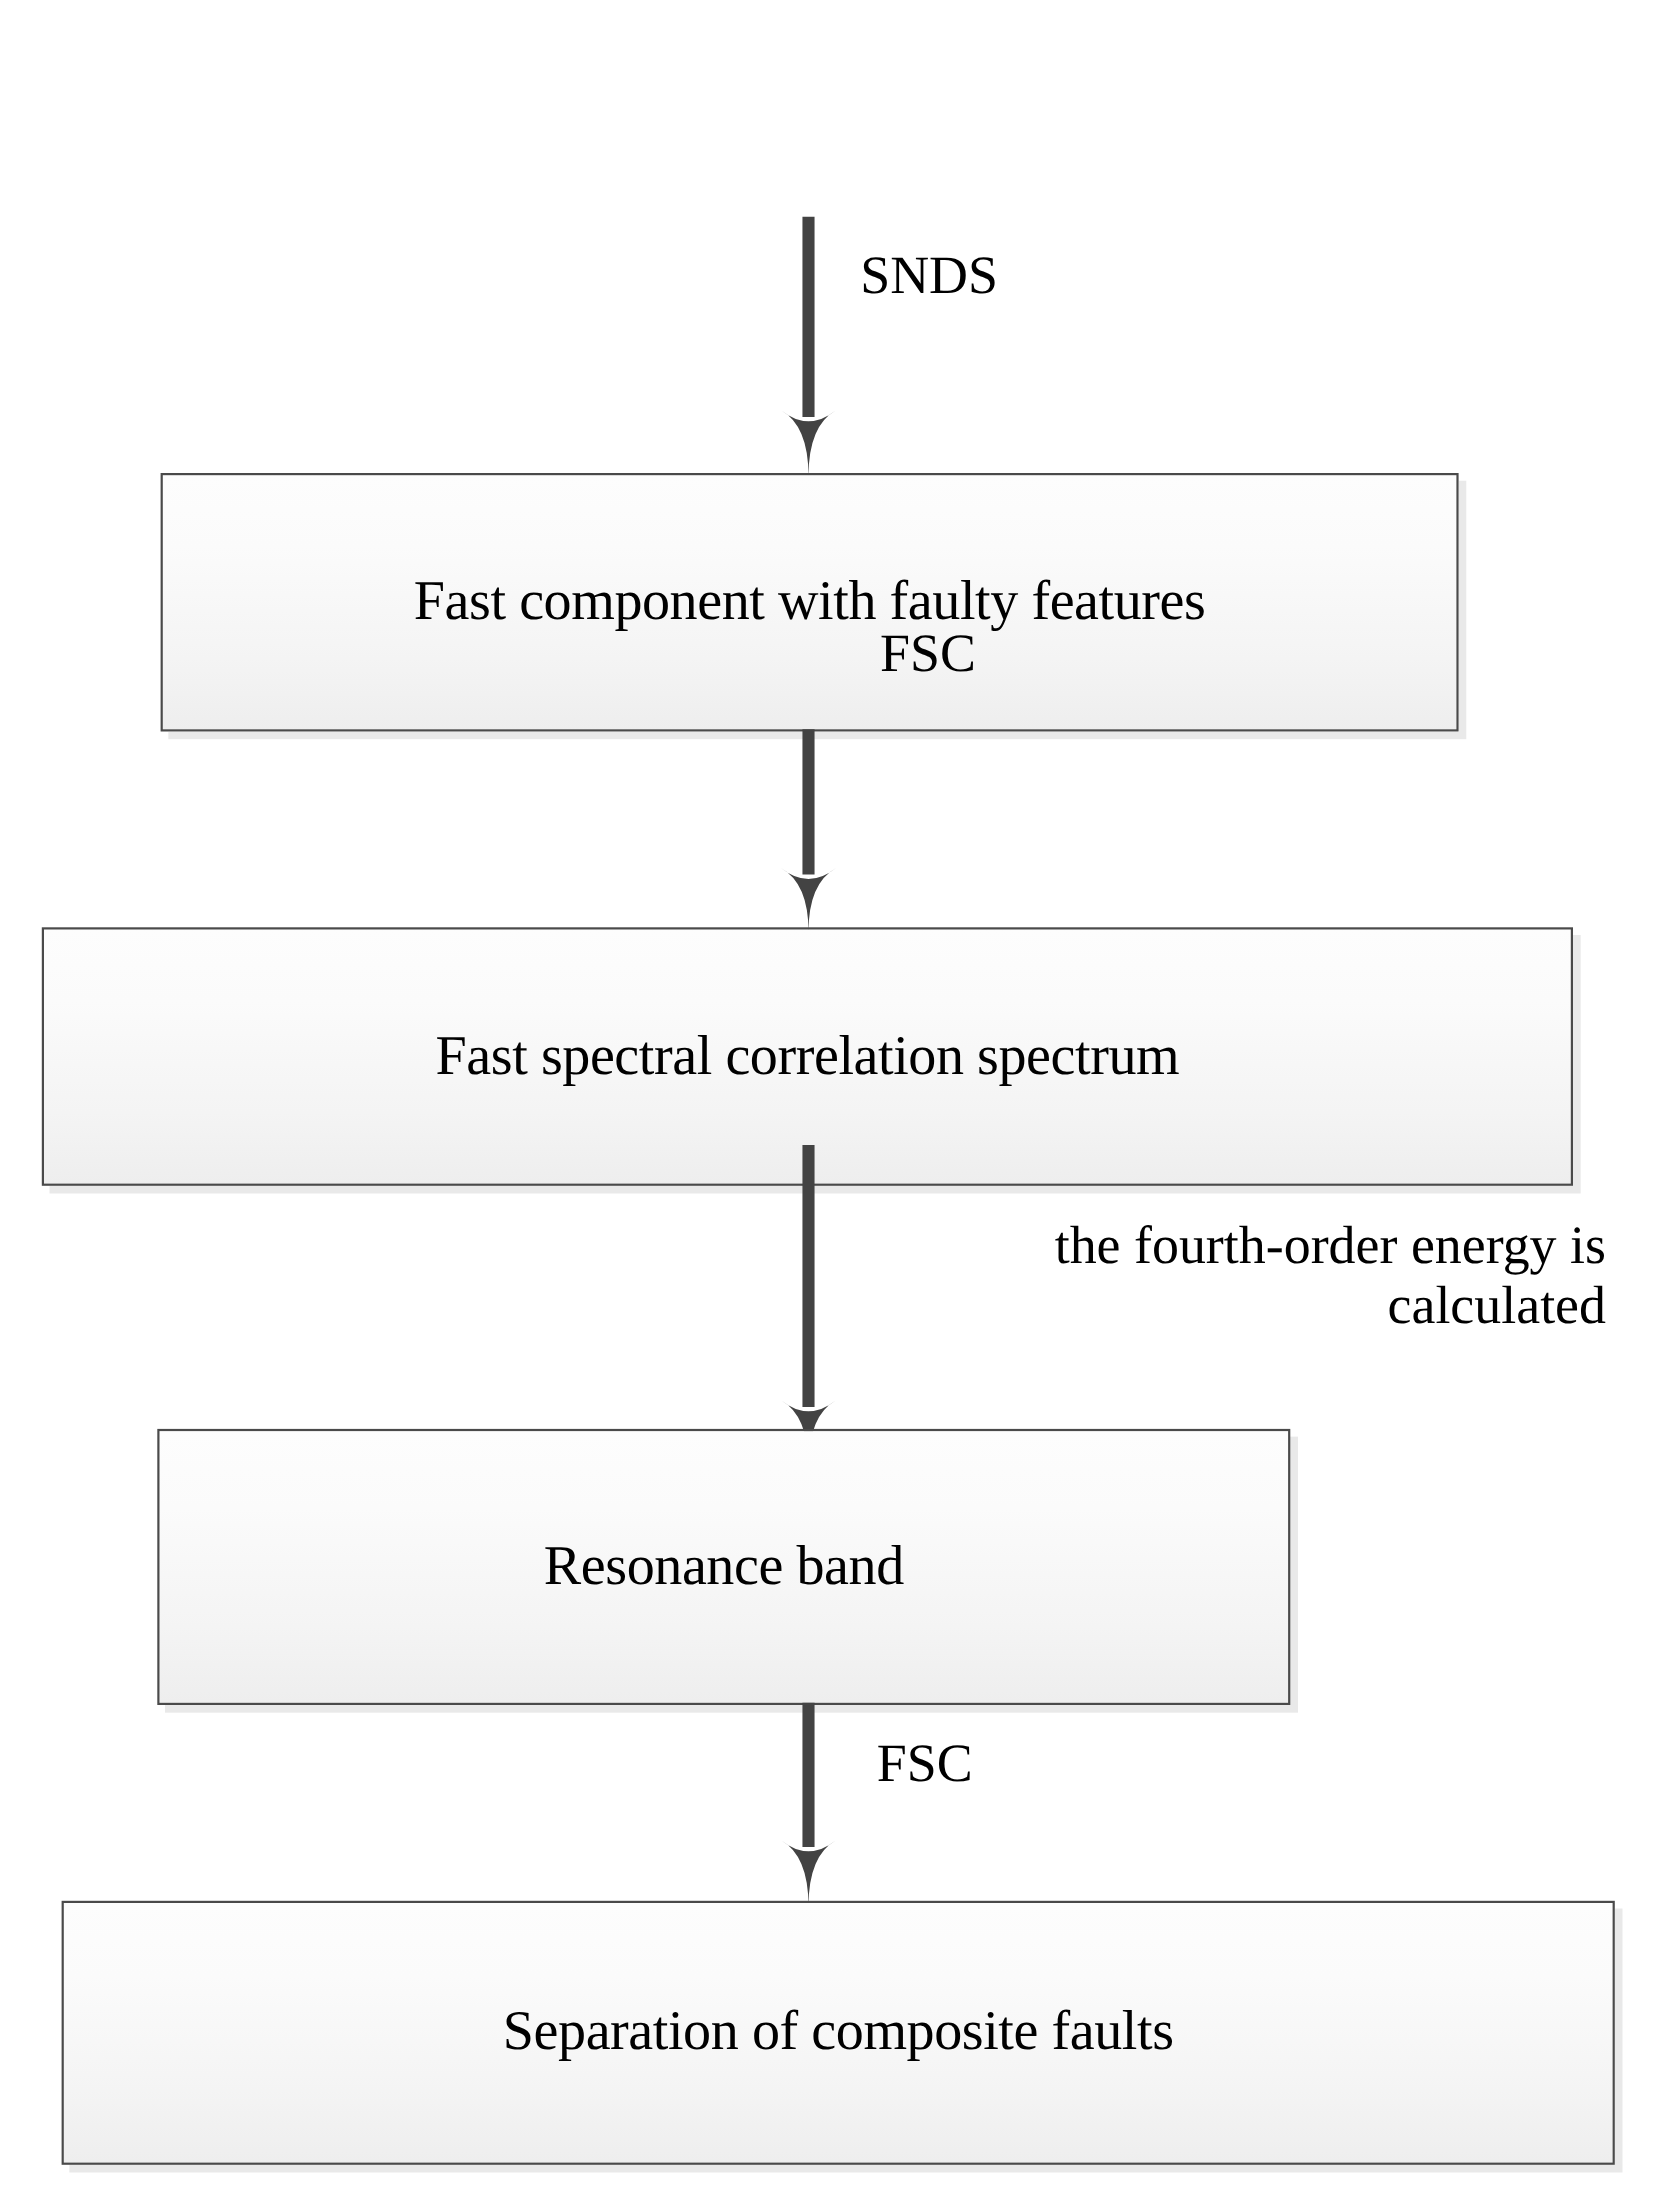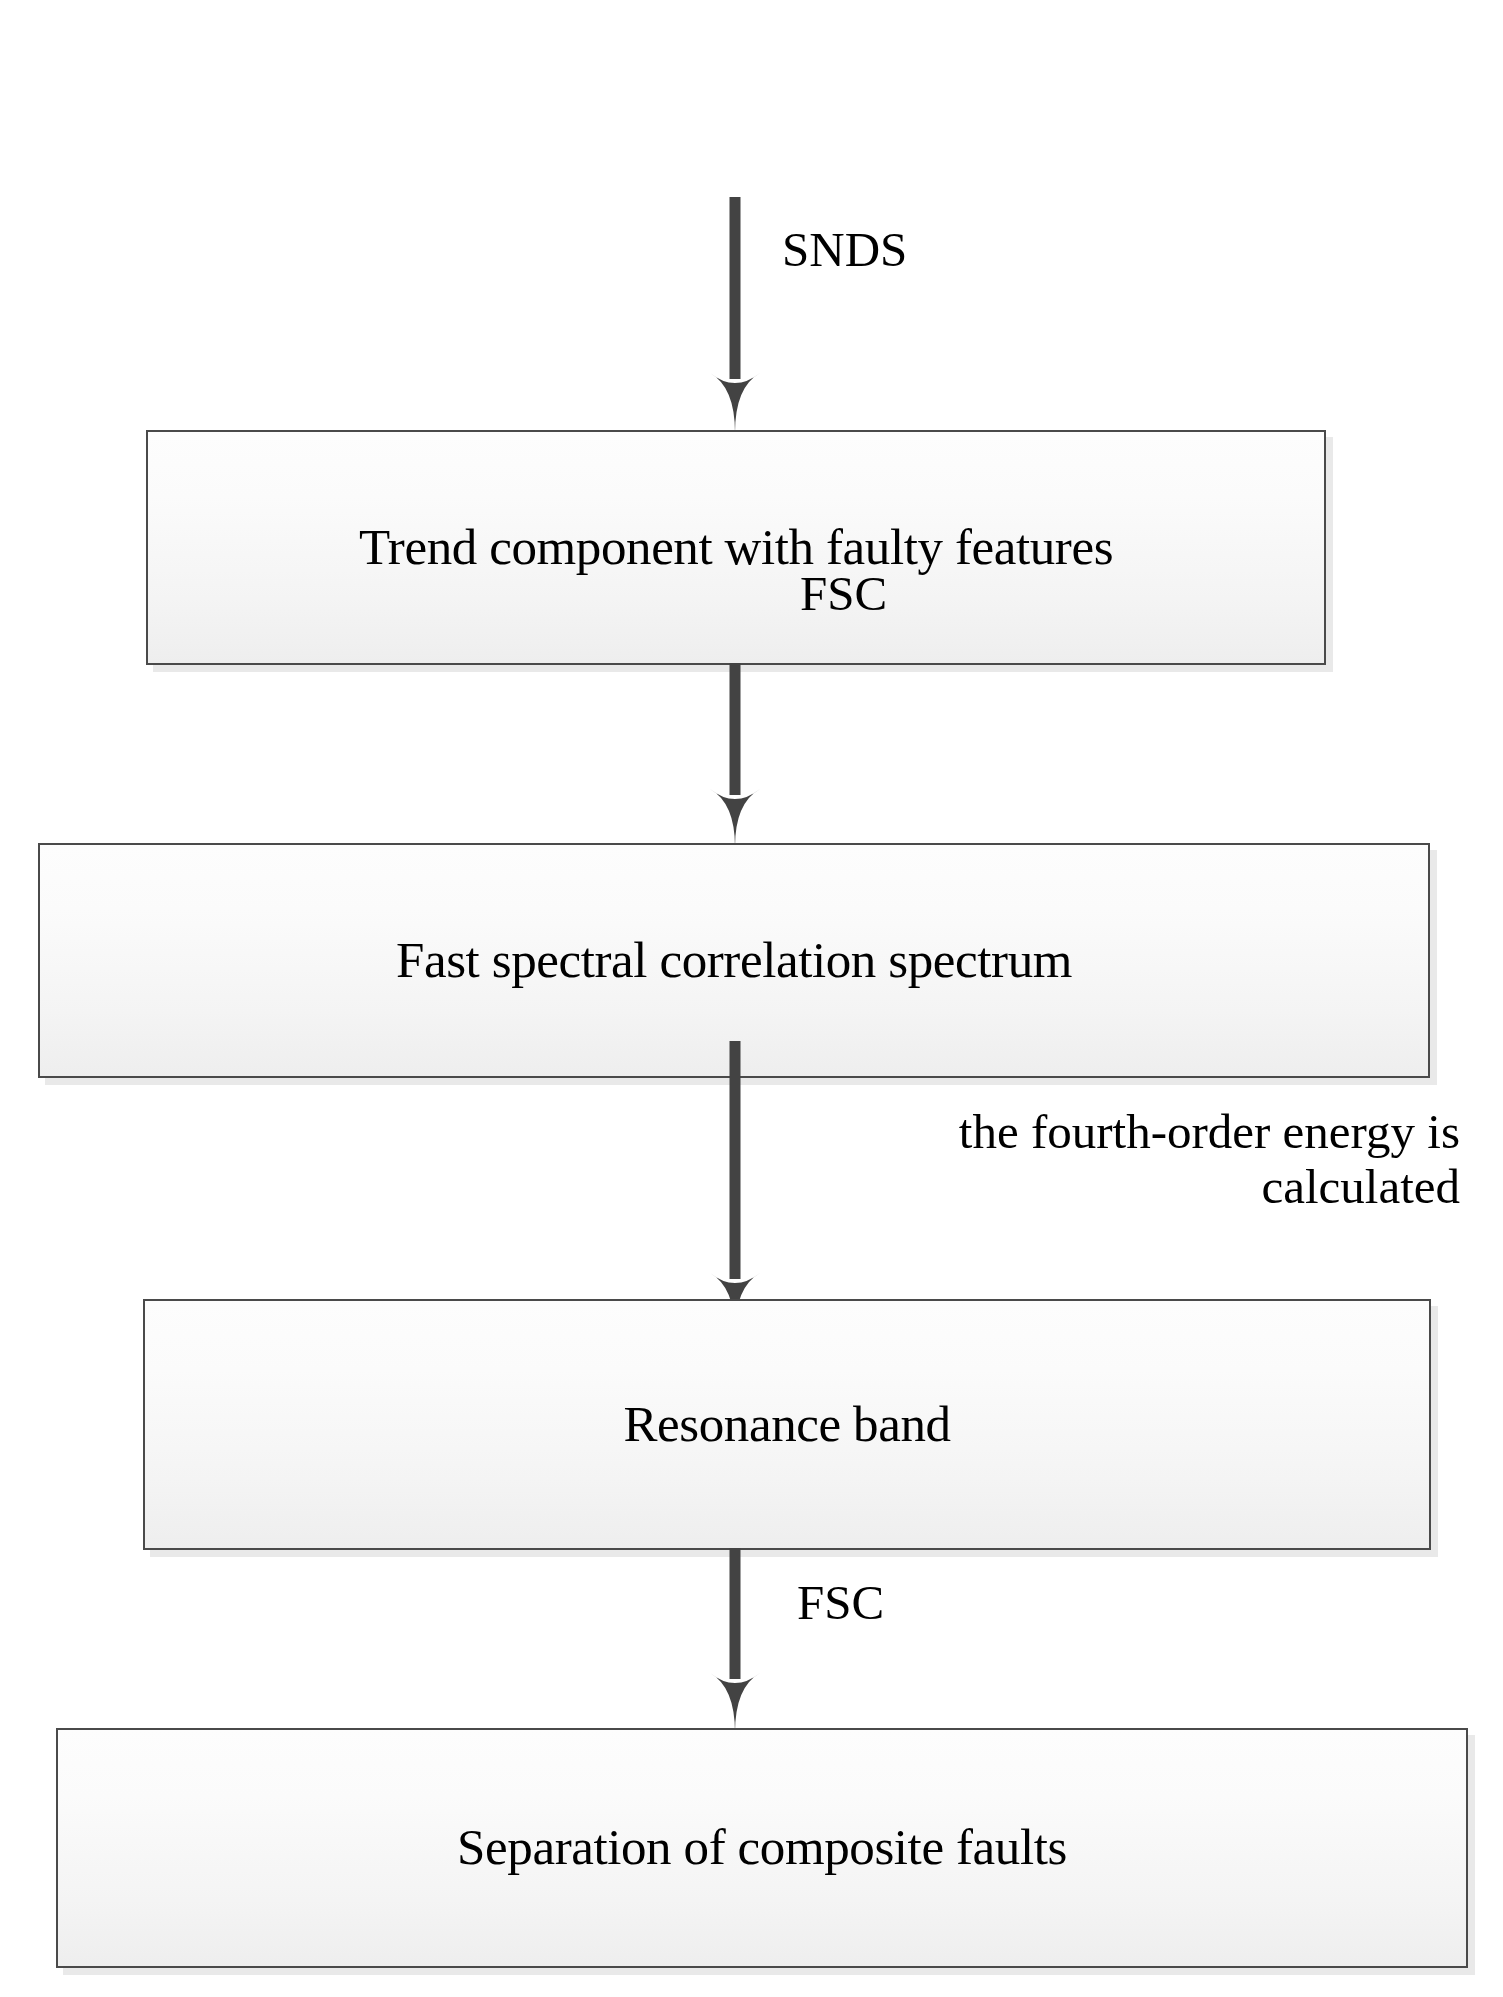--- a/index.html
+++ b/index.html
@@ -68,21 +68,21 @@
 
   <div class="connector" style="left:705px; top:197px; width:60px; height:236px;">
     <svg width="60" height="236" viewBox="0 0 60 236" aria-hidden="true">
       <line x1="30" y1="0" x2="30" y2="182" stroke="#434343" stroke-width="11"></line>
       <path d="M 5 176 Q 30 190 30 236 Q 30 190 55 176 Q 30 196 5 176 Z" fill="#434343"></path>
     </svg>
   </div>
   <div class="edge-label" style="left:782px; top:223px;">SNDS</div>
 
   <div class="box" style="left:146px; top:430px; width:1180px; height:235px;">
-    <span class="box-label">Trend component with faulty features</span>
+    <span class="box-label">Fast component with faulty features</span>
   </div>
 
   <div class="connector" style="left:705px; top:663px; width:60px; height:184px;">
     <svg width="60" height="184" viewBox="0 0 60 184" aria-hidden="true">
       <line x1="30" y1="0" x2="30" y2="132" stroke="#434343" stroke-width="11"></line>
       <path d="M 5 126 Q 30 140 30 184 Q 30 140 55 126 Q 30 146 5 126 Z" fill="#434343"></path>
     </svg>
   </div>
   <div class="edge-label" style="left:800px; top:567px;">FSC</div>
 
@@ -94,21 +94,21 @@
     <svg width="60" height="292" viewBox="0 0 60 292" aria-hidden="true">
       <line x1="30" y1="0" x2="30" y2="238" stroke="#434343" stroke-width="11"></line>
       <path d="M 5 232 Q 30 246 30 292 Q 30 246 55 232 Q 30 252 5 232 Z" fill="#434343"></path>
     </svg>
   </div>
   <div class="edge-label two-line" style="left:770px; top:1105px; width:690px;">
     <div>the fourth-order energy is</div>
     <div>calculated</div>
   </div>
 
-  <div class="box" style="left:143px; top:1299px; width:1288px; height:251px;">
+  <div class="box" style="left:143px; top:1299px; width:1030px; height:251px;">
     <span class="box-label">Resonance band</span>
   </div>
 
   <div class="connector" style="left:705px; top:1548px; width:60px; height:185px;">
     <svg width="60" height="185" viewBox="0 0 60 185" aria-hidden="true">
       <line x1="30" y1="0" x2="30" y2="131" stroke="#434343" stroke-width="11"></line>
       <path d="M 5 125 Q 30 139 30 185 Q 30 139 55 125 Q 30 145 5 125 Z" fill="#434343"></path>
     </svg>
   </div>
   <div class="edge-label" style="left:797px; top:1576px;">FSC</div>

